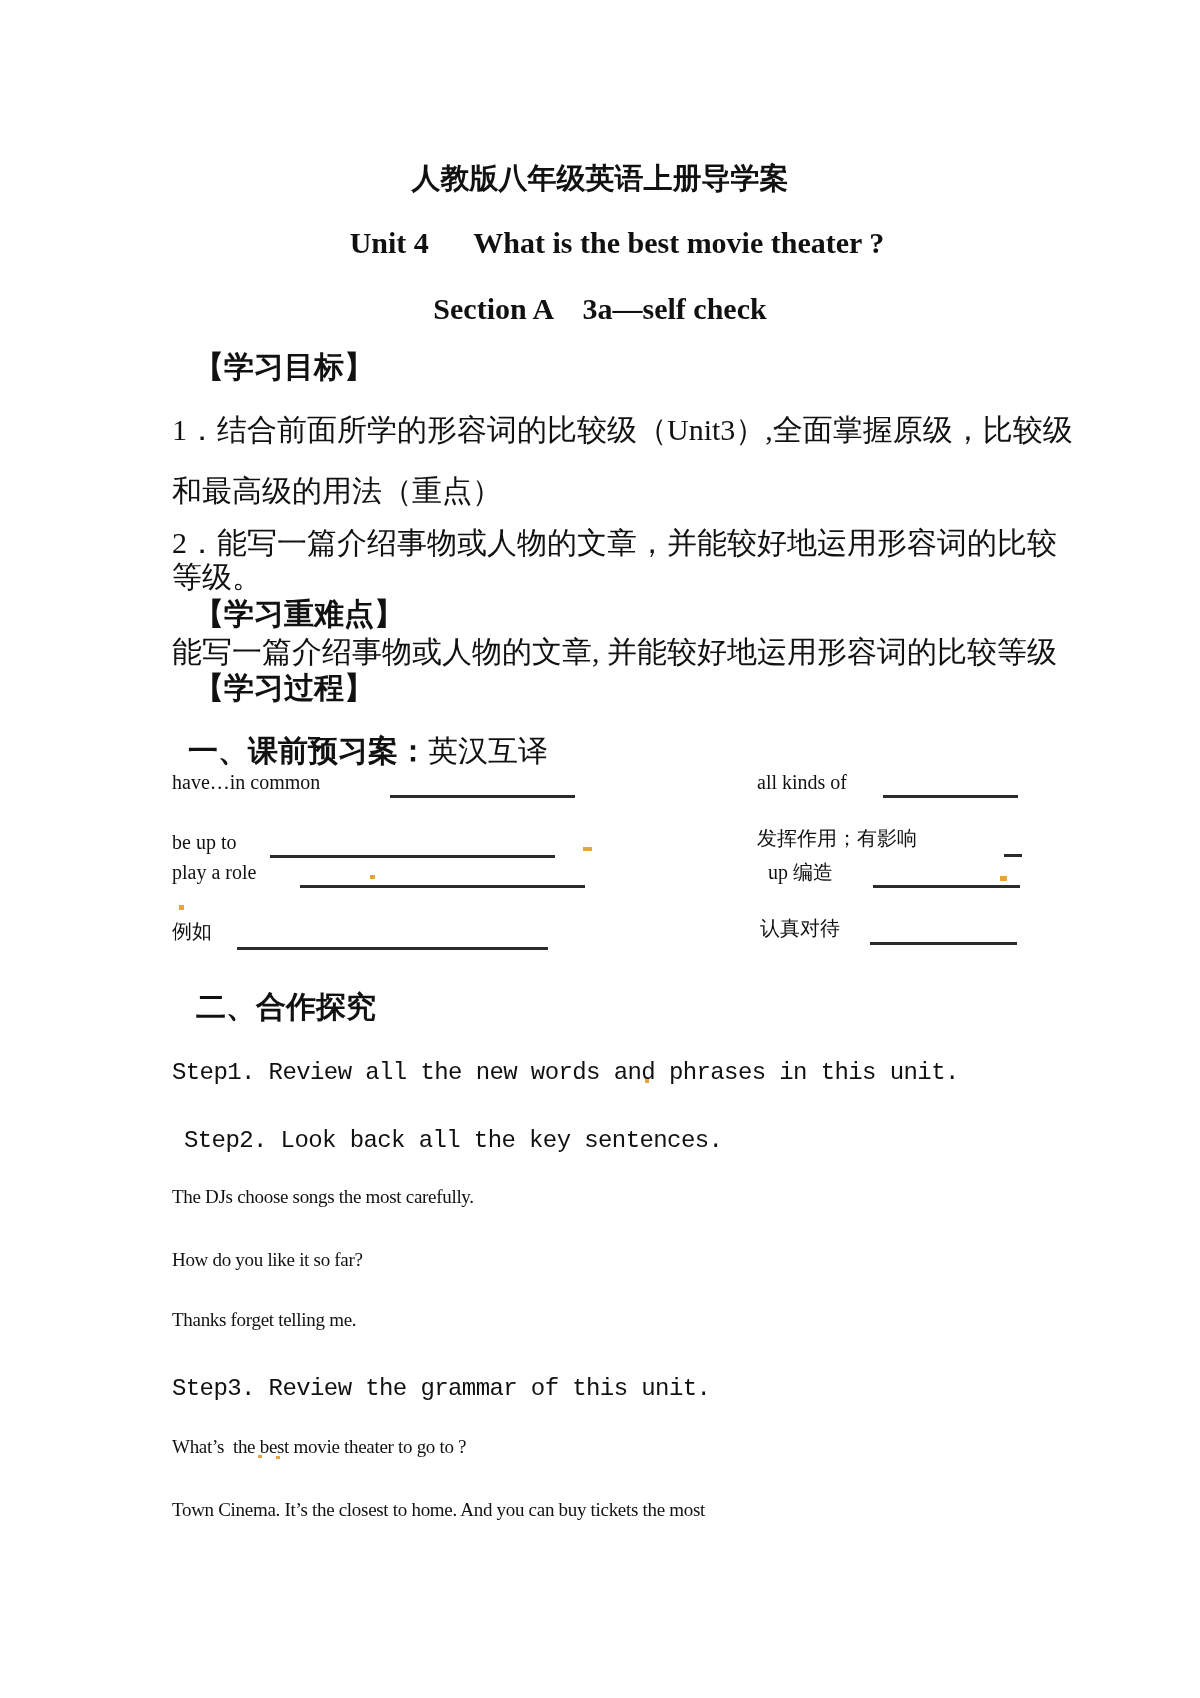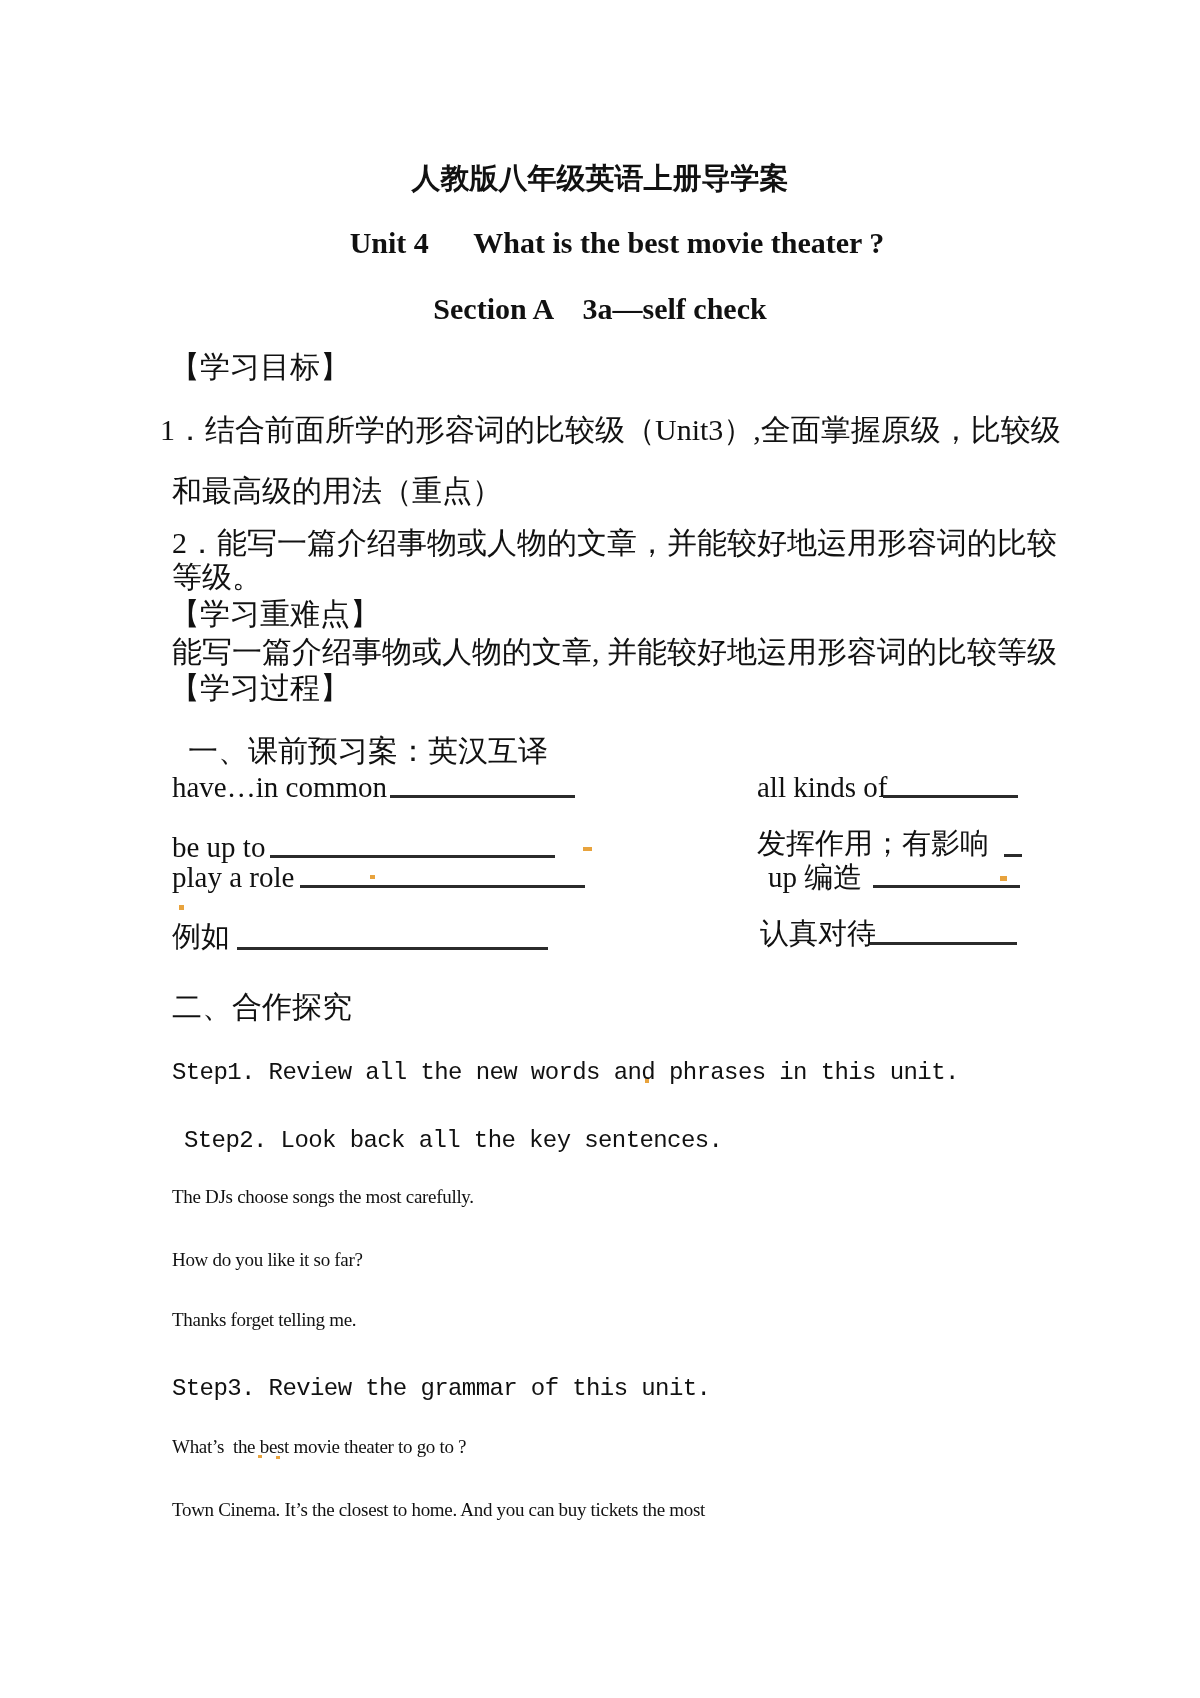--- a/index.html
+++ b/index.html
@@ -31,44 +31,45 @@
     font-weight: bold;
     font-family: "Liberation Serif", serif;
   }
   .title-en {
     font-size: 30px;
     font-weight: bold;
     font-family: "Liberation Serif", serif;
   }
   .head-cn {
     font-size: 30px;
-    font-weight: normal;
+    font-weight: bold;
     font-family: "Liberation Sans", sans-serif;
+    margin-left: 24px;
   }
   .body-cn {
     font-size: 30px;
     font-family: "Liberation Serif", serif;
   }
   .phrase {
-    font-size: 29px;
+    font-size: 20px;
     font-family: "Liberation Serif", serif;
   }
   .sent {
     font-size: 19px;
     letter-spacing: -0.3px;
     font-family: "Liberation Serif", serif;
   }
   .mono {
     font-size: 24px;
     letter-spacing: -0.6px;
     font-family: "Liberation Mono", "DejaVu Sans Mono", monospace;
   }
   .mixed-head .bold-part {
     font-size: 30px;
-    font-weight: normal;
+    font-weight: bold;
     font-family: "Liberation Sans", sans-serif;
   }
   .mixed-head .normal-part {
     font-size: 30px;
     font-weight: normal;
     font-family: "Liberation Serif", serif;
   }
   .blank {
     position: absolute;
     height: 0;
@@ -82,21 +83,21 @@
 </head>
 <body>
 
 <div class="page" style="--ink: #111111; --bg: #ffffff; --artifact: #E8A33D;">
 
   <div class="line center title-cn" style="top:162px;">人教版八年级英语上册导学案</div>
   <div class="line center title-en" style="top:226px;padding-left:17px;">Unit 4      What is the best movie theater ?</div>
   <div class="line center title-en" style="top:292px;">Section A    3a—self check</div>
 
   <div class="line head-cn" style="top:350px; left:170px;">【学习目标】</div>
-  <div class="line body-cn" style="top:413px; left:160px;">1．结合前面所学的形容词的比较级（Unit3）,全面掌握原级，比较级</div>
+  <div class="line body-cn" style="top:413px; left:172px;">1．结合前面所学的形容词的比较级（Unit3）,全面掌握原级，比较级</div>
   <div class="line body-cn" style="top:474px; left:172px;">和最高级的用法（重点）</div>
   <div class="line body-cn" style="top:526px; left:172px;">2．能写一篇介绍事物或人物的文章，并能较好地运用形容词的比较</div>
   <div class="line body-cn" style="top:560px; left:172px;">等级。</div>
 
   <div class="line head-cn" style="top:597px; left:170px;">【学习重难点】</div>
   <div class="line body-cn" style="top:635px; left:172px;font-family:Liberation Serif, serif;">能写一篇介绍事物或人物的文章, 并能较好地运用形容词的比较等级</div>
 
   <div class="line head-cn" style="top:671px; left:170px;">【学习过程】</div>
 
   <div class="line mixed-head" style="top:716px; left:172px;">

